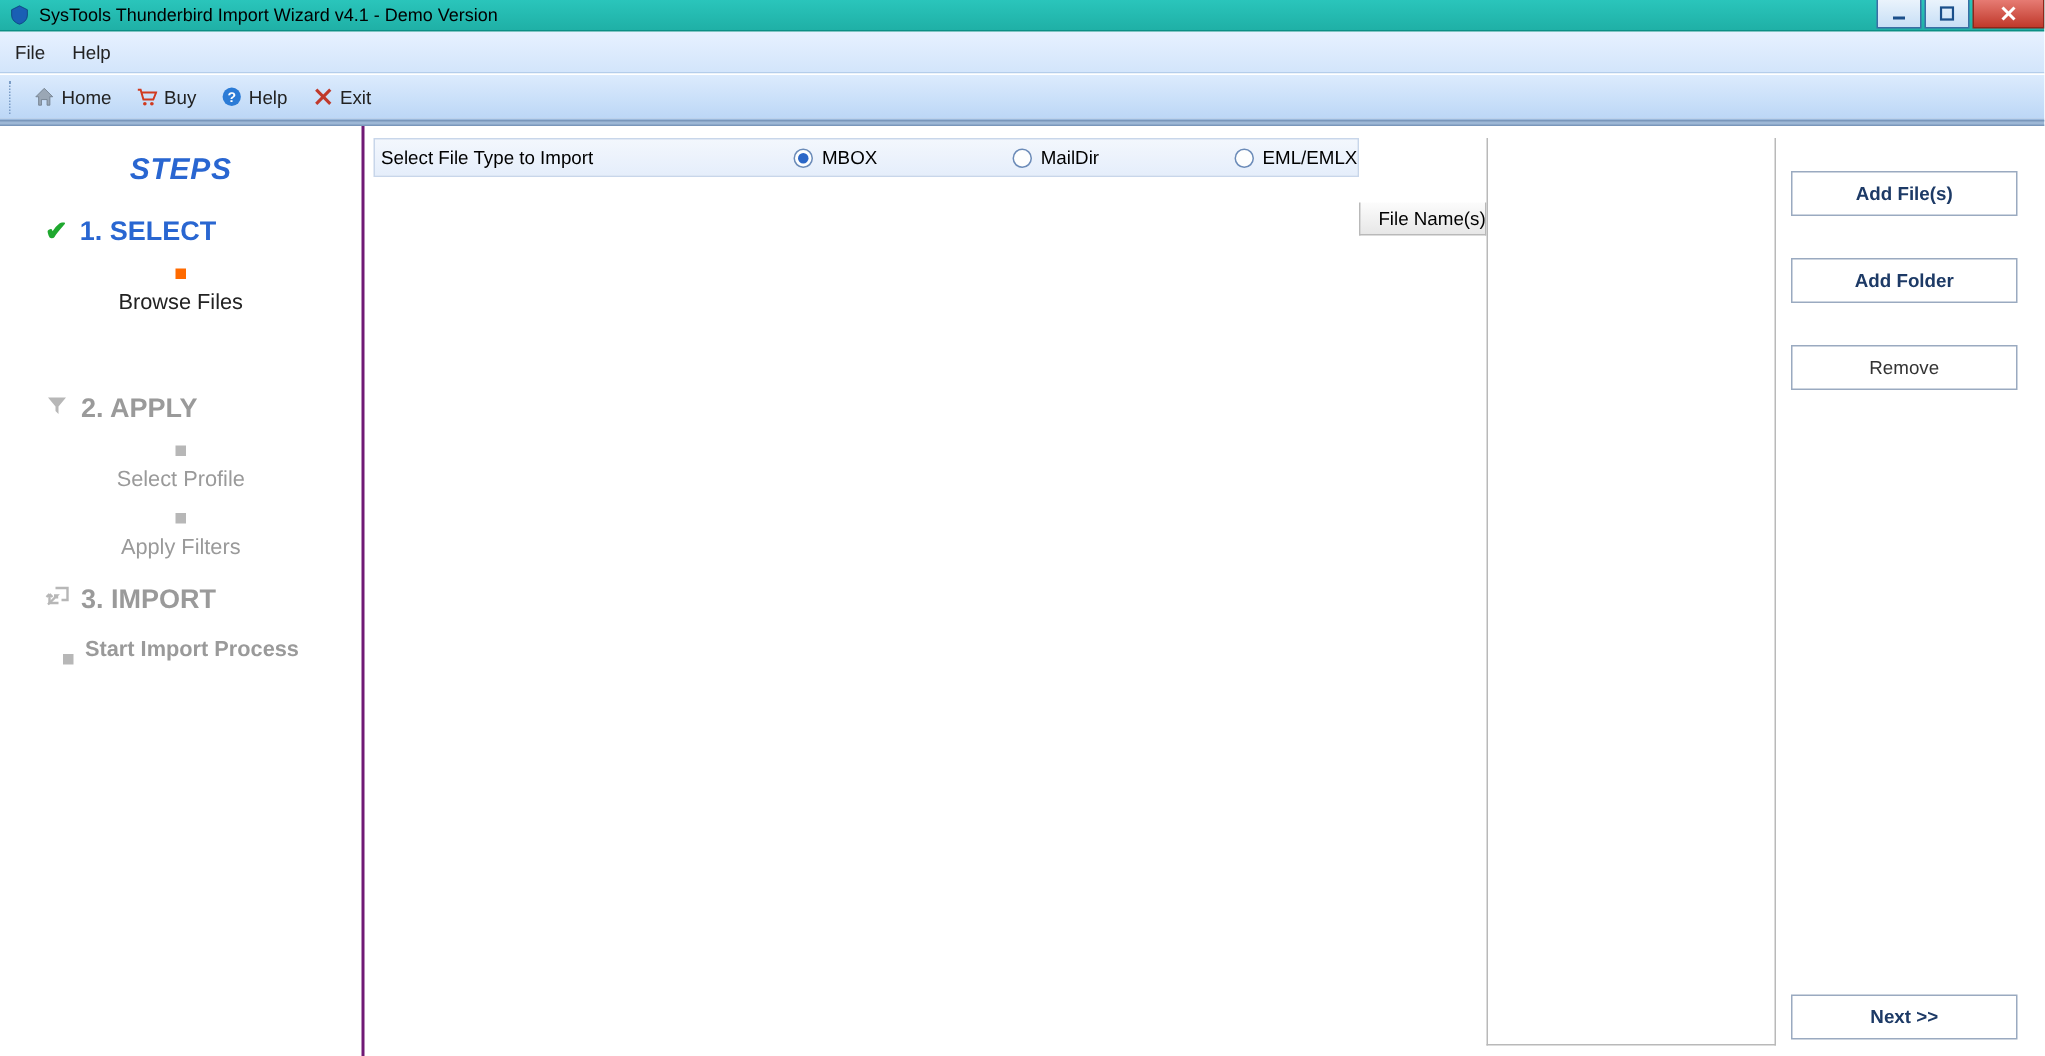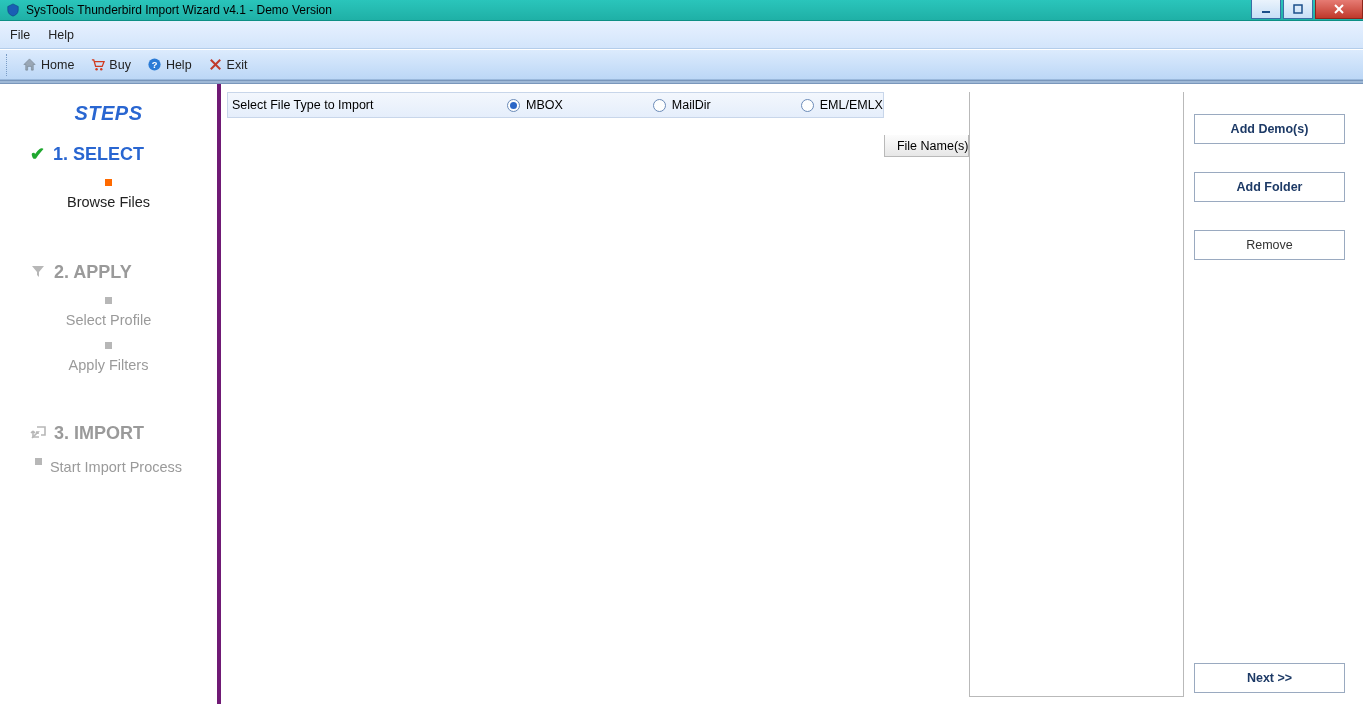--- a/index.html
+++ b/index.html
@@ -21,21 +21,21 @@
 
 .toolbar-wrap { border-top: 1px solid #fff; }
 .toolbar { height: 30px; background: linear-gradient(to bottom,#dcebfd,#bcd7f6); border-bottom: 1px solid #9ab8db; display:flex; align-items:center; padding-left:6px; gap: 4px; font-size: 12.5px; }
 .tool-sep { width: 4px; height: 22px; border-left: 1px dotted #7a9cc6; margin-right: 2px; }
 .tool-btn { display:flex; align-items:center; gap:4px; padding: 2px 6px; cursor: default; color:#222; }
 .tool-btn svg { width: 15px; height: 15px; }
 .divider-thick { height: 4px; background:#9eb8d6; border-top:1px solid #7a97bb; border-bottom:1px solid #7a97bb; }
 
 
 .main { display:flex; height: calc(704px - 21px - 28px - 30px - 4px); }
-.sidebar { width: 221px; border-right: 4px solid #701a75; padding-top: 18px; text-align:center; }
+.sidebar { width: 243px; border-right: 2px solid #701a75; padding-top: 18px; text-align:center; }
 .steps-title { color:#2966d1; font-style: italic; font-weight: 800; font-size: 20px; letter-spacing: .5px; }
 .step { margin-top: 18px; font-size: 18px; font-weight: 700; display:flex; align-items:center; justify-content:flex-start; gap:8px; padding-left: 30px; }
 .step.active { color:#2966d1; }
 .step.inactive { color:#9a9a9a; }
 .substep { margin-top: 14px; font-size: 14.5px; color:#222; display:flex; align-items:center; justify-content:center; gap:8px;flex-direction:column; }
 .substep.dim { color:#9a9a9a; }
 .sq { width:7px; height:7px; background:#ff6a00; display:inline-block; }
 .sq.gray { background:#b7b7b7; }
 .check { color:#1fa82f; font-size:18px; font-weight:bold; }
 .funnel, .arrow-out { color:#b7b7b7; font-size:16px; }
@@ -154,31 +154,31 @@
     </div>
     <div class="substep dim">
       <span class="sq gray"></span>
       <span>Select Profile</span>
     </div>
     <div class="substep dim">
       <span class="sq gray"></span>
       <span>Apply Filters</span>
     </div>
 
-    <div class="step inactive" style="margin-top:50px;">
+    <div class="step inactive" style="margin-top:16px;">
       <span class="arrow-out">
         <svg width="16" height="16" viewBox="0 0 16 16">
             <path d="M3 13 H9 M3 13 L3 7 M3 7 L1 9 M3 7 L5 9 M7 3 H15 V11 H11" fill="none" stroke="#b7b7b7" stroke-width="1.6"></path>
             <path d="M2 14 L8 8 L6 8 M8 8 L8 10" fill="none" stroke="#b7b7b7" stroke-width="1.6"></path>
           </svg>
       </span>
       <span>3. IMPORT</span>
     </div>
     <div class="substep dim" style="flex-direction:column; line-height:1.3;">
-      <div style="display:flex; gap:8px; align-items:flex-start;">
+      <div style="display:flex; gap:8px; align-items:flex-end;font-weight:bold;">
         <span class="sq gray"></span>
         <span>Start Import Process</span>
       </div>
     </div>
   </div>
 
   <div class="content">
     <div class="center">
       <div class="select-row">
         <span class="lbl">Select File Type to Import</span>
@@ -198,21 +198,21 @@
         </div>
       </div>
       <div class="table-header">
         <span>File Name(s)</span>
       </div>
       <div class="listbox"></div>
     </div>
 
     <div class="rightcol">
       <div class="btn">
-          <span>Add Demo(s)</span>
+          <span>Add File(s)</span>
         </div>
       <div class="btn">
           <span>Add Folder</span>
         </div>
       <div class="btn plain">
           <span>Remove</span>
         </div>
       <div class="next-area">
         <div class="btn">
             <span>Next &gt;&gt;</span>

